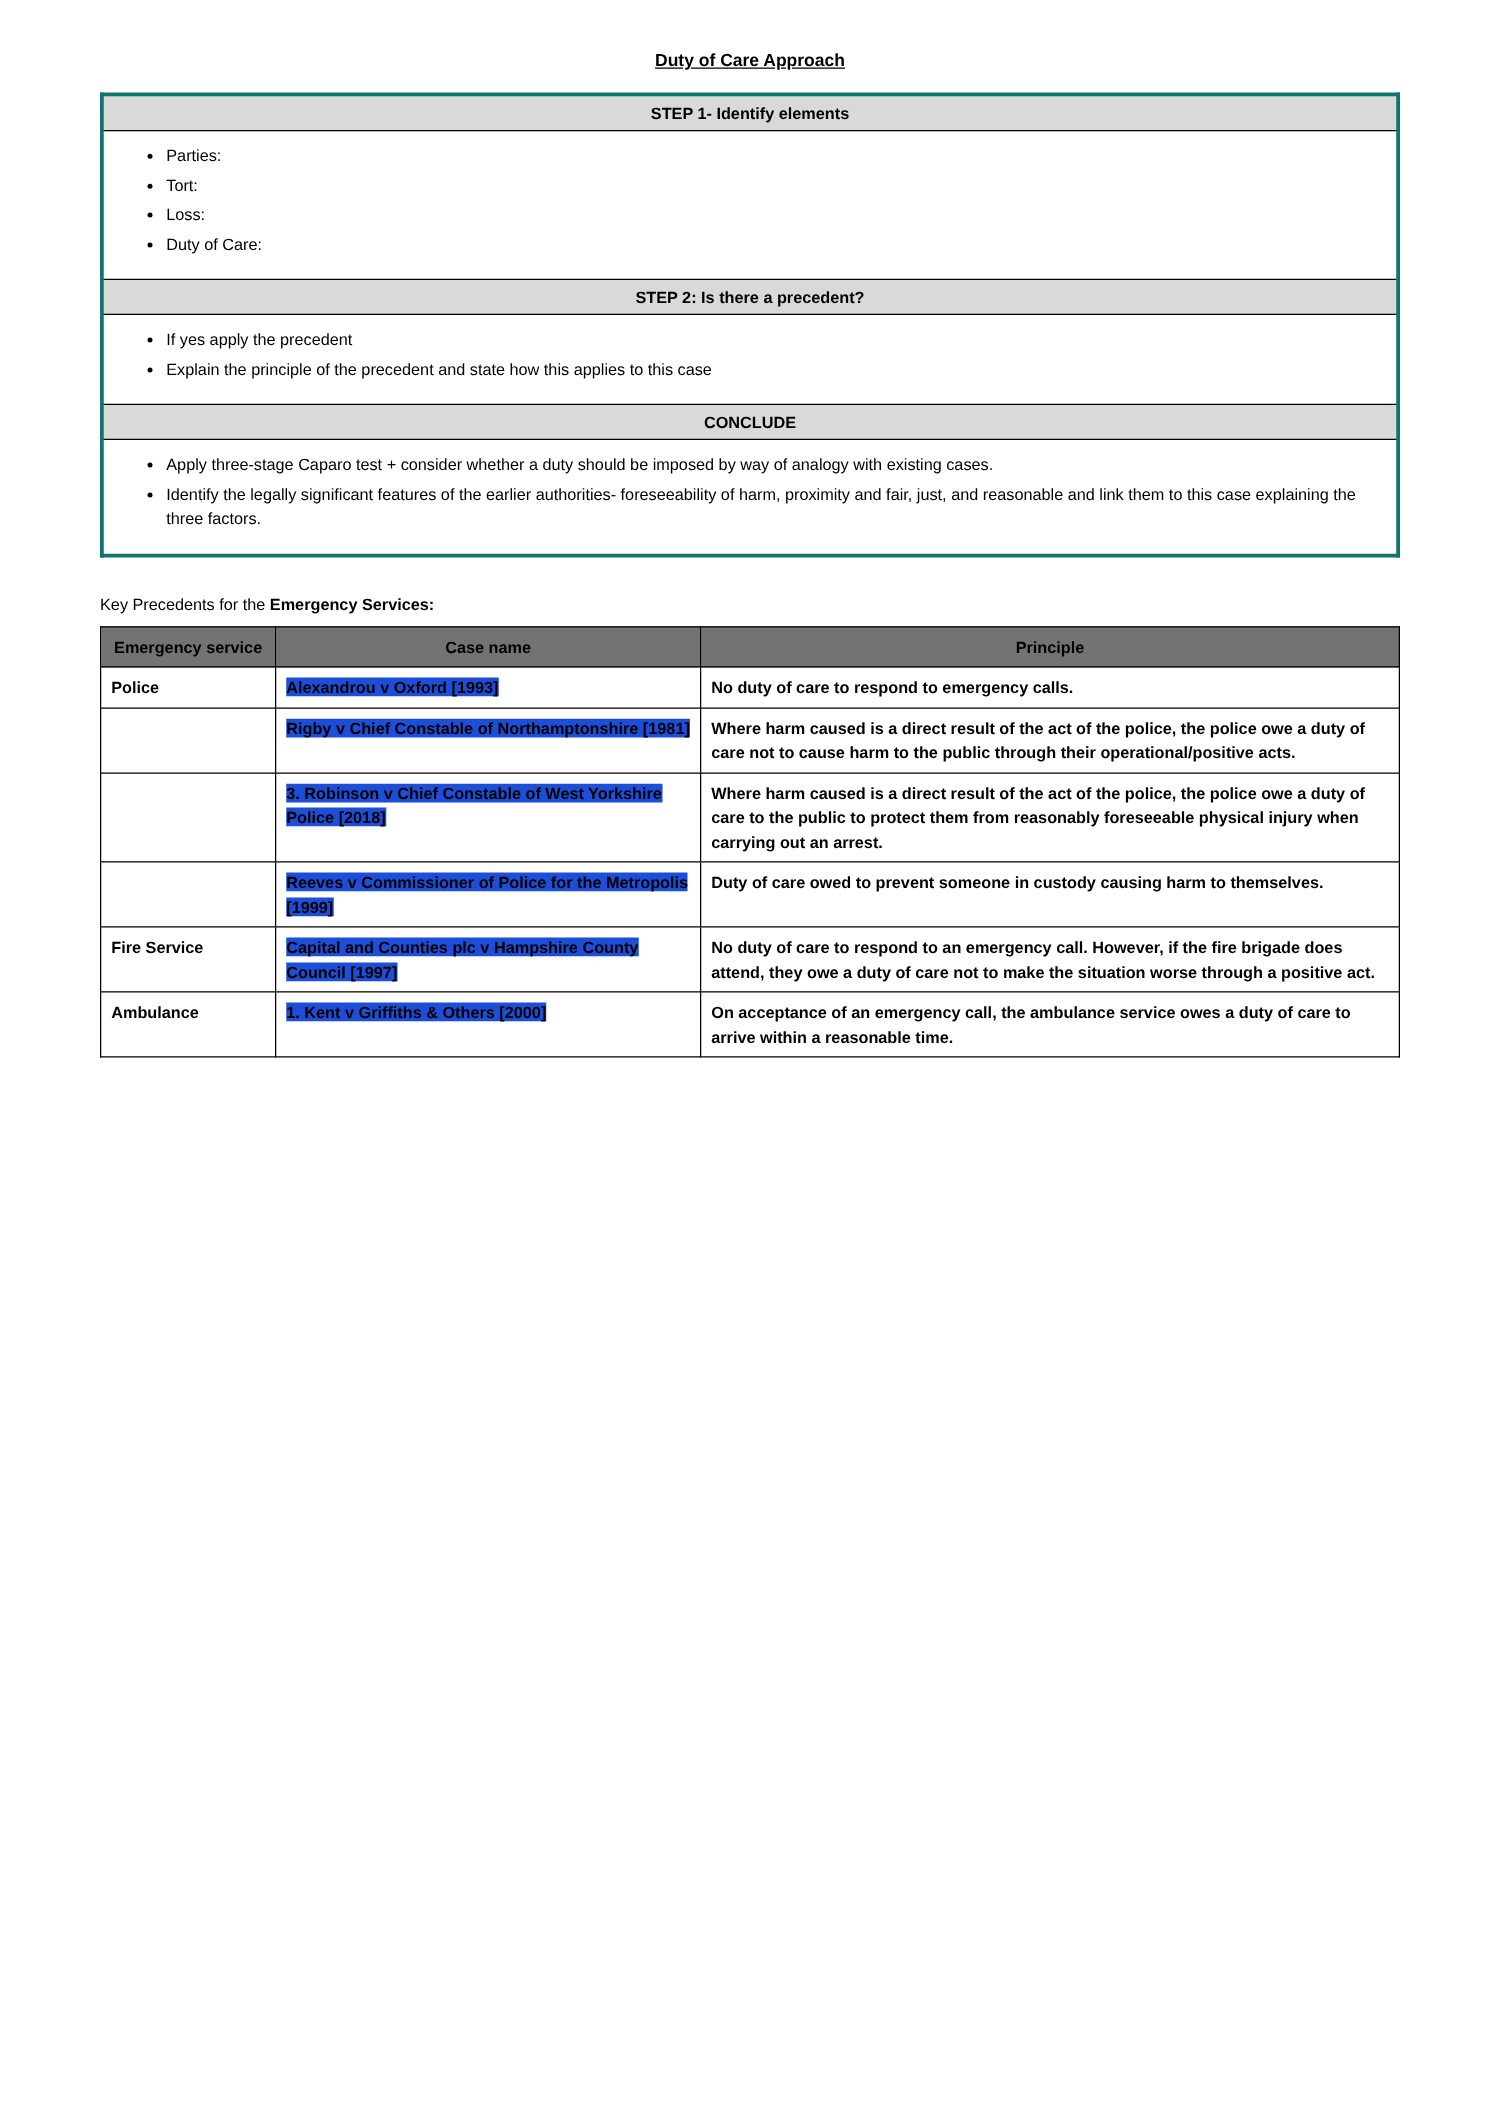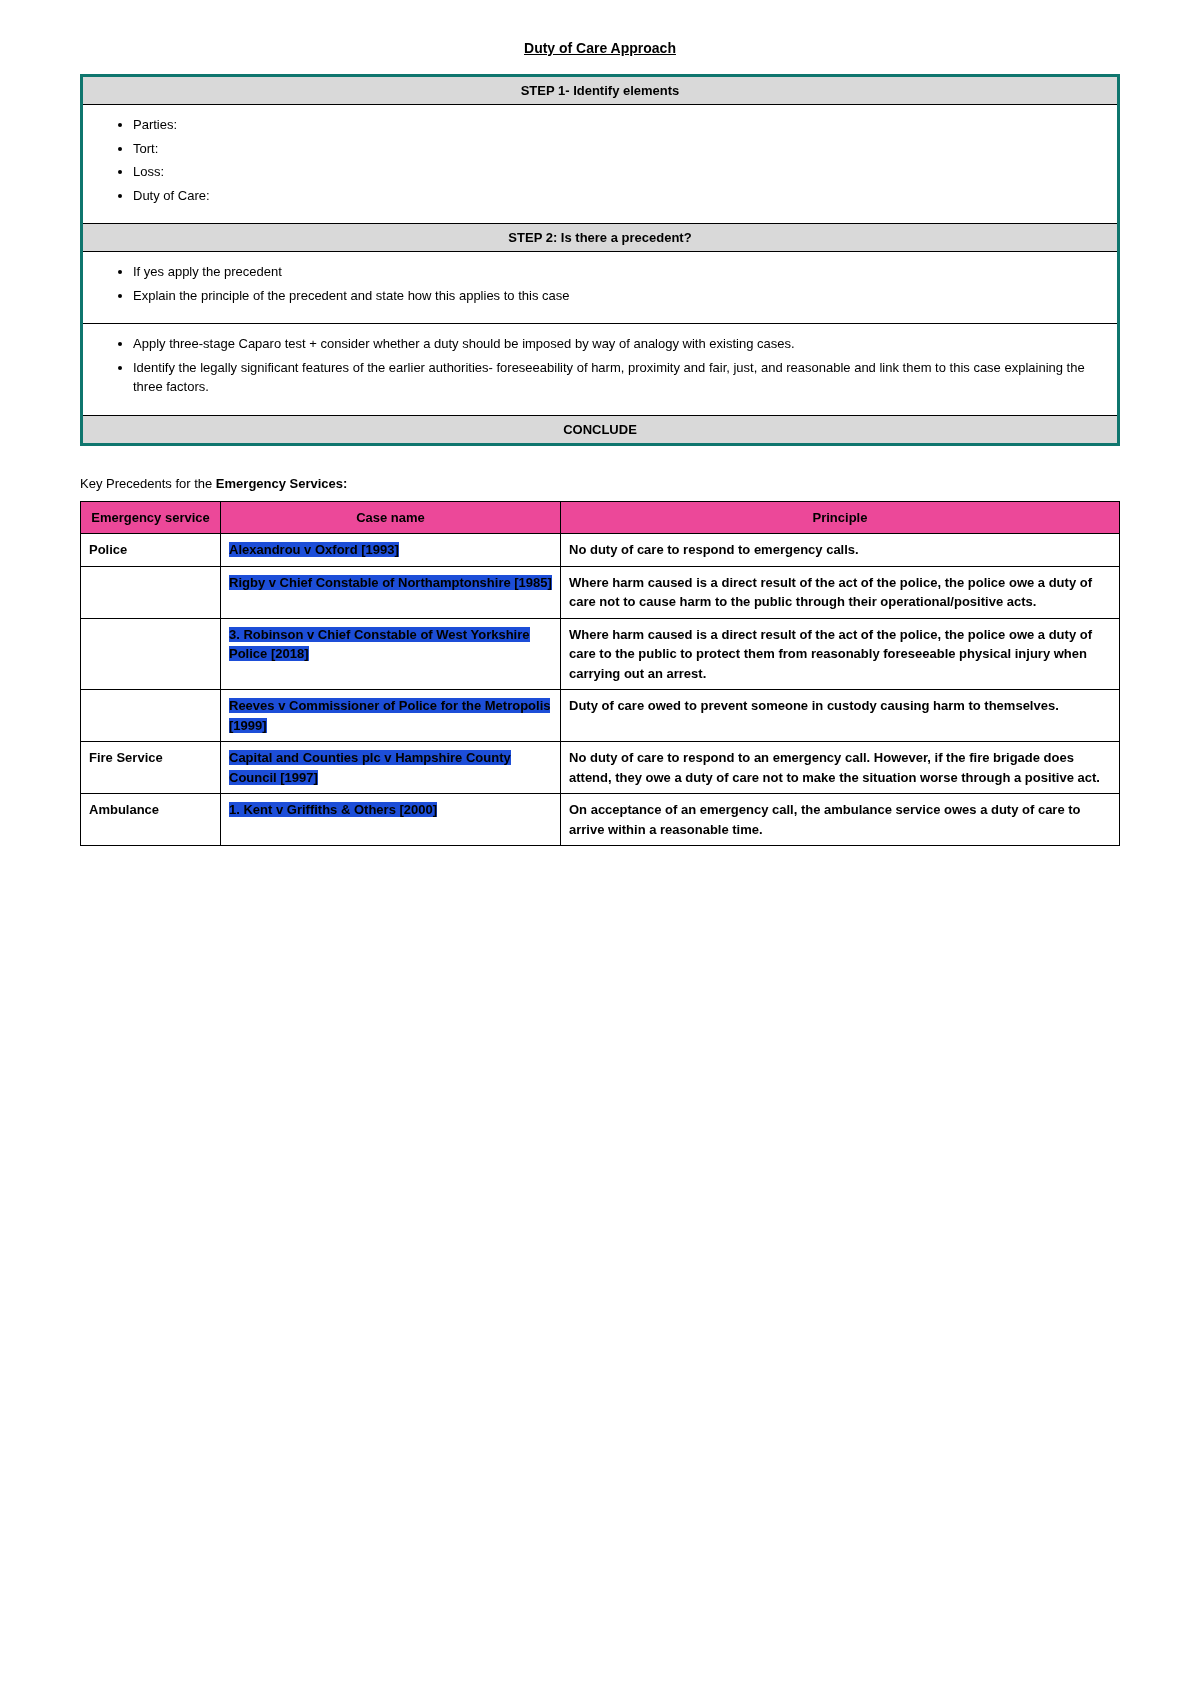--- a/index.html
+++ b/index.html
@@ -77,21 +77,21 @@
     .precedents-table td {
       border: 1px solid #000;
       padding: 6px 8px;
       vertical-align: top;
       line-height: 1.5;
       font-weight: bold;
     }
 
     .precedents-table th {
       font-weight: bold;
-      background: #ec4899;
+      background: #737373;
     }
 
     .col-service {
       width: 140px;
     }
 
     .col-case {
       width: 340px;
     }
 
@@ -131,31 +131,31 @@
   <tr>
     <td class="section-content">
       <ul id="step2-list">
             <li>If yes apply the precedent</li>
             <li>Explain the principle of the precedent and state how this applies to this case</li>
           </ul>
     </td>
   </tr>
 
   <tr>
+    <td class="section-header">CONCLUDE</td>
+  </tr>
+
+  <tr>
     <td class="section-content">
       <ul id="step3-list">
             <li>Apply three-stage Caparo test + consider whether a duty should be imposed by way of analogy with existing cases.</li>
             <li>Identify the legally significant features of the earlier authorities- foreseeability of harm, proximity and fair, just, and reasonable and link them to this case explaining the three factors.</li>
           </ul>
     </td>
   </tr>
-
-  <tr>
-    <td class="section-header">CONCLUDE</td>
-  </tr>
 </tbody>
   </table>
 
 <div class="key-precedents-heading">
   <span>Key Precedents for the </span><strong>Emergency Services:</strong>
 </div>
 
 <table class="precedents-table">
   <thead>
     <tr id="table-header-row">
@@ -165,21 +165,21 @@
       </tr>
   </thead>
   <tbody id="table-body">
       <tr>
         <td class="col-service"><strong>Police</strong></td>
         <td class="col-case"><span class="highlight-yellow">Alexandrou v Oxford [1993]</span></td>
         <td class="col-principle">No duty of care to respond to emergency calls.</td>
       </tr>
       <tr>
         <td class="col-service"></td>
-        <td class="col-case"><span class="highlight-yellow">Rigby v Chief Constable of Northamptonshire [1985]</span></td>
+        <td class="col-case"><span class="highlight-yellow">Rigby v Chief Constable of Northamptonshire [1981]</span></td>
         <td class="col-principle">Where harm caused is a direct result of the act of the police, the police owe a duty of care not to cause harm to the public through their operational/positive acts.</td>
       </tr>
       <tr>
         <td class="col-service"></td>
         <td class="col-case"><span class="highlight-yellow">3. Robinson v Chief Constable of West Yorkshire Police [2018]</span></td>
         <td class="col-principle">Where harm caused is a direct result of the act of the police, the police owe a duty of care to the public to protect them from reasonably foreseeable physical injury when carrying out an arrest.</td>
       </tr>
       <tr>
         <td class="col-service"></td>
         <td class="col-case"><span class="highlight-yellow">Reeves v Commissioner of Police for the Metropolis [1999]</span></td>

